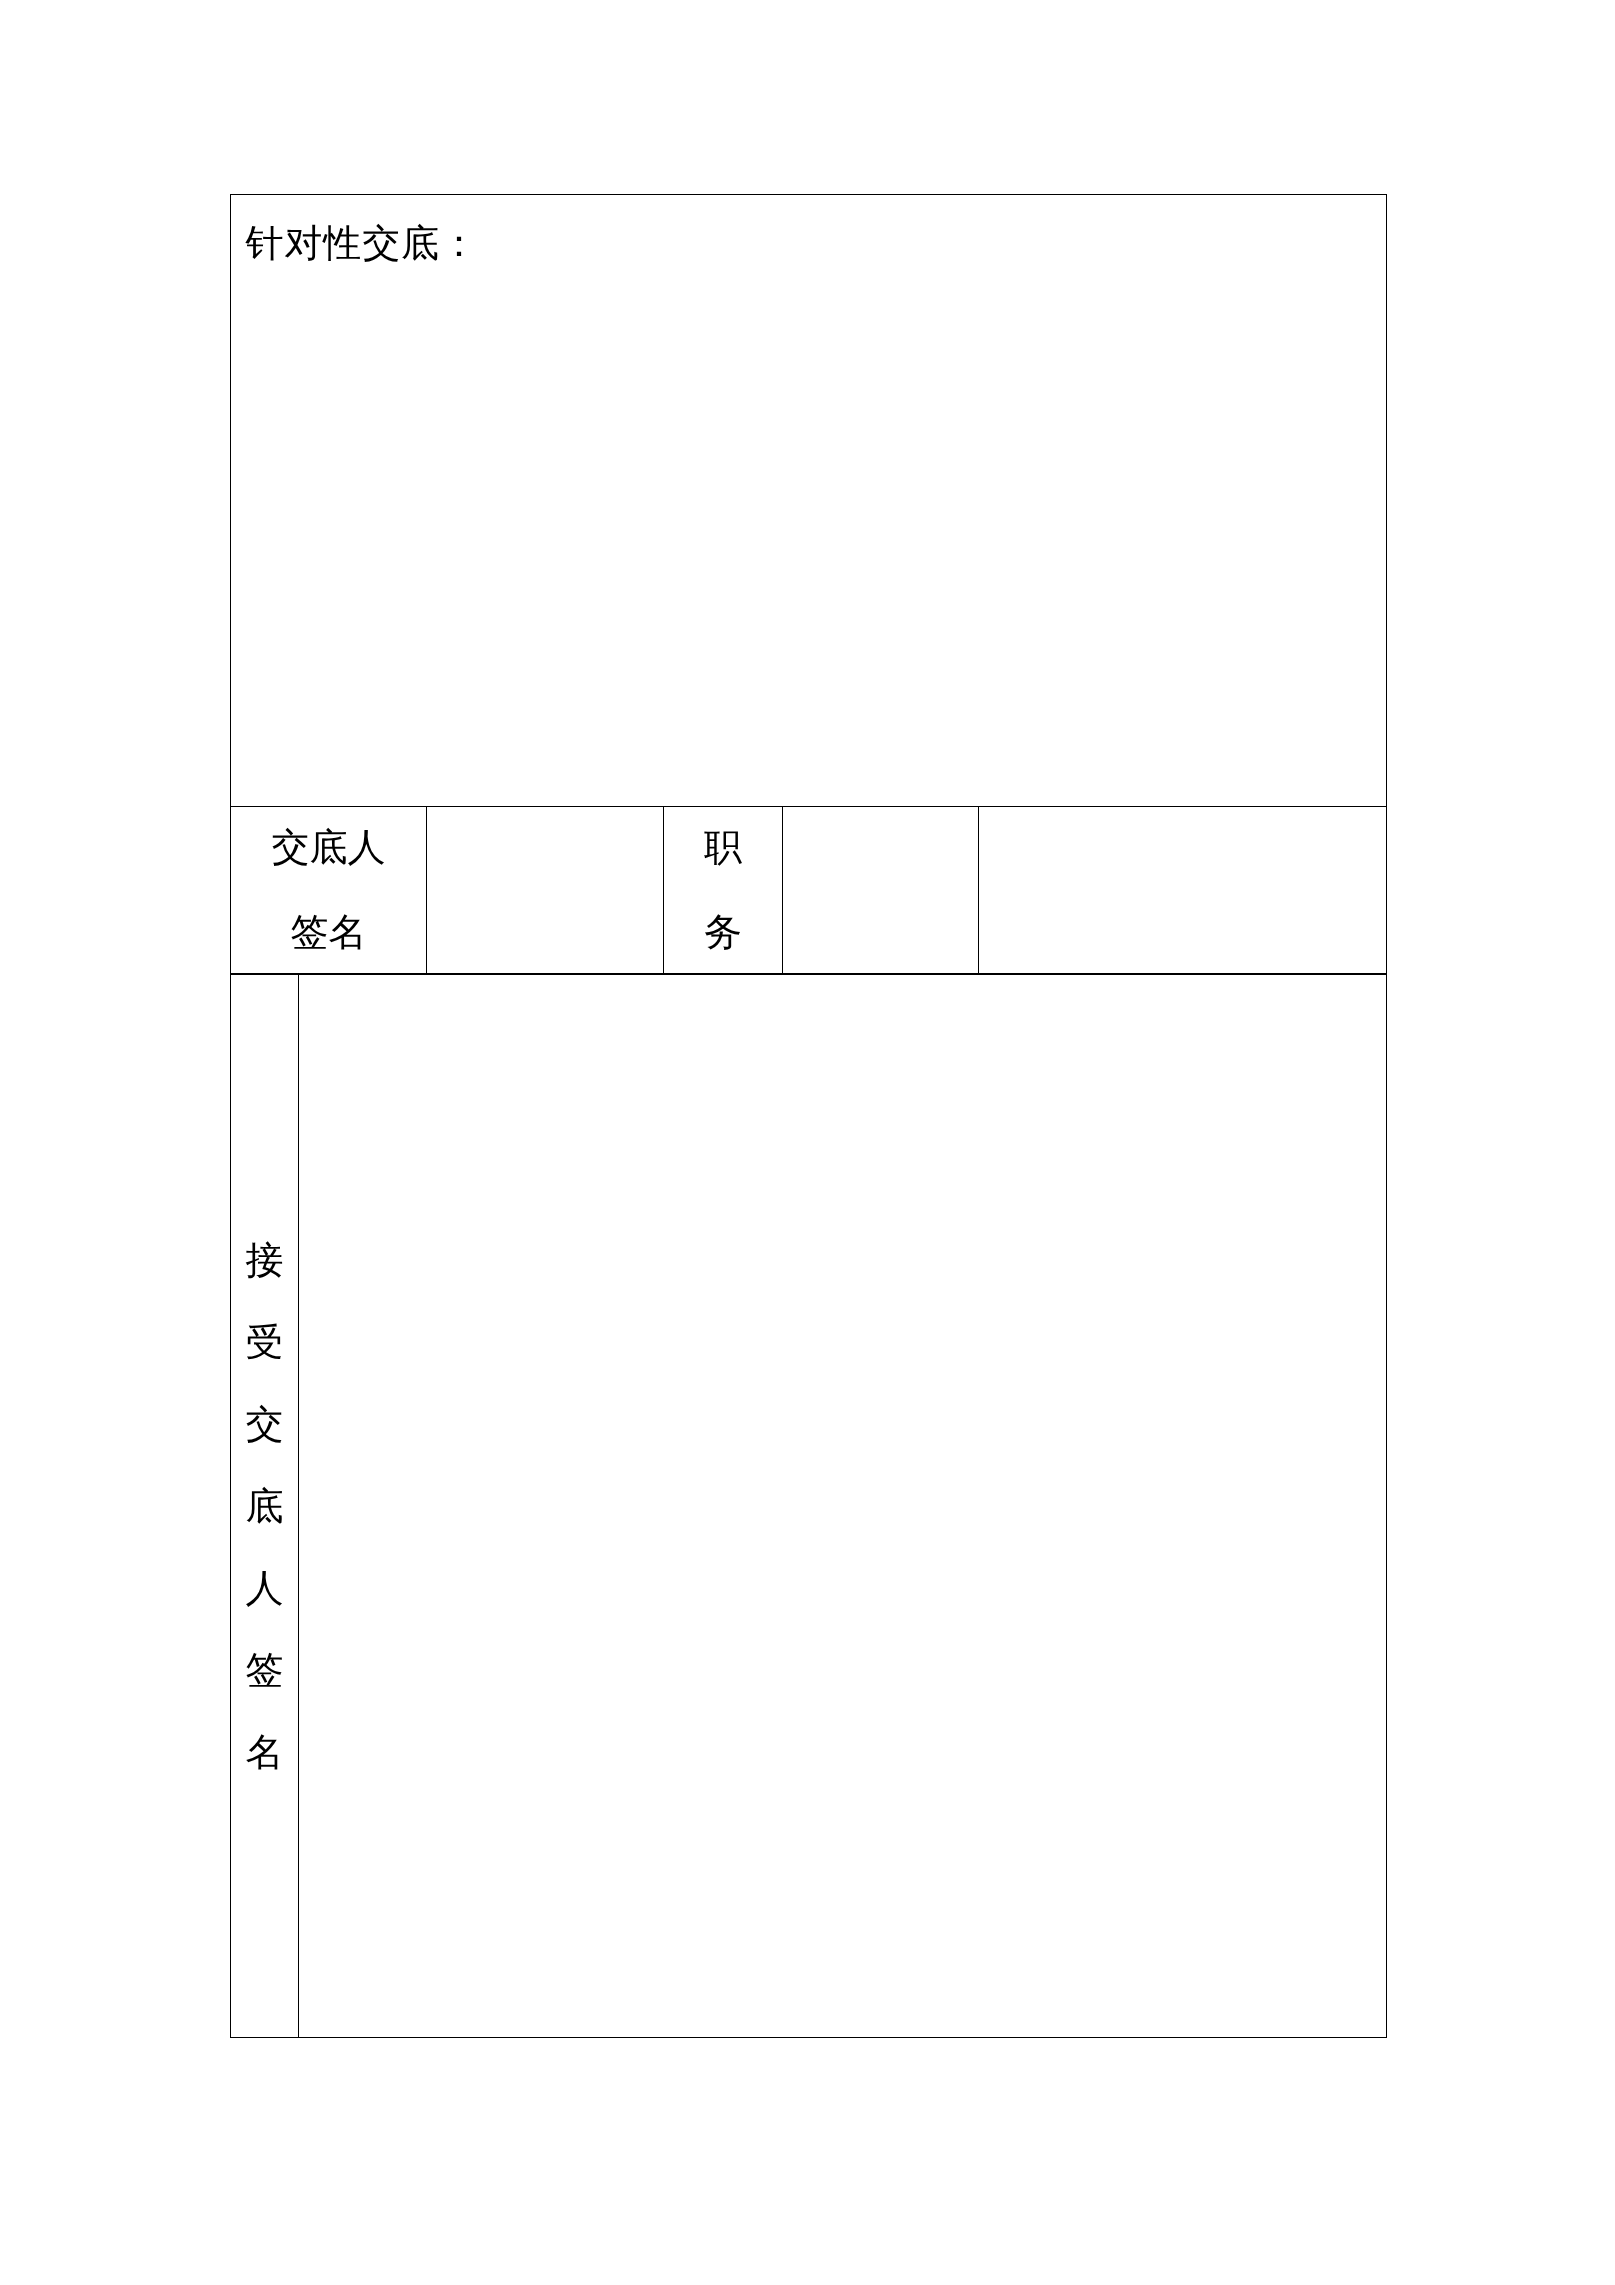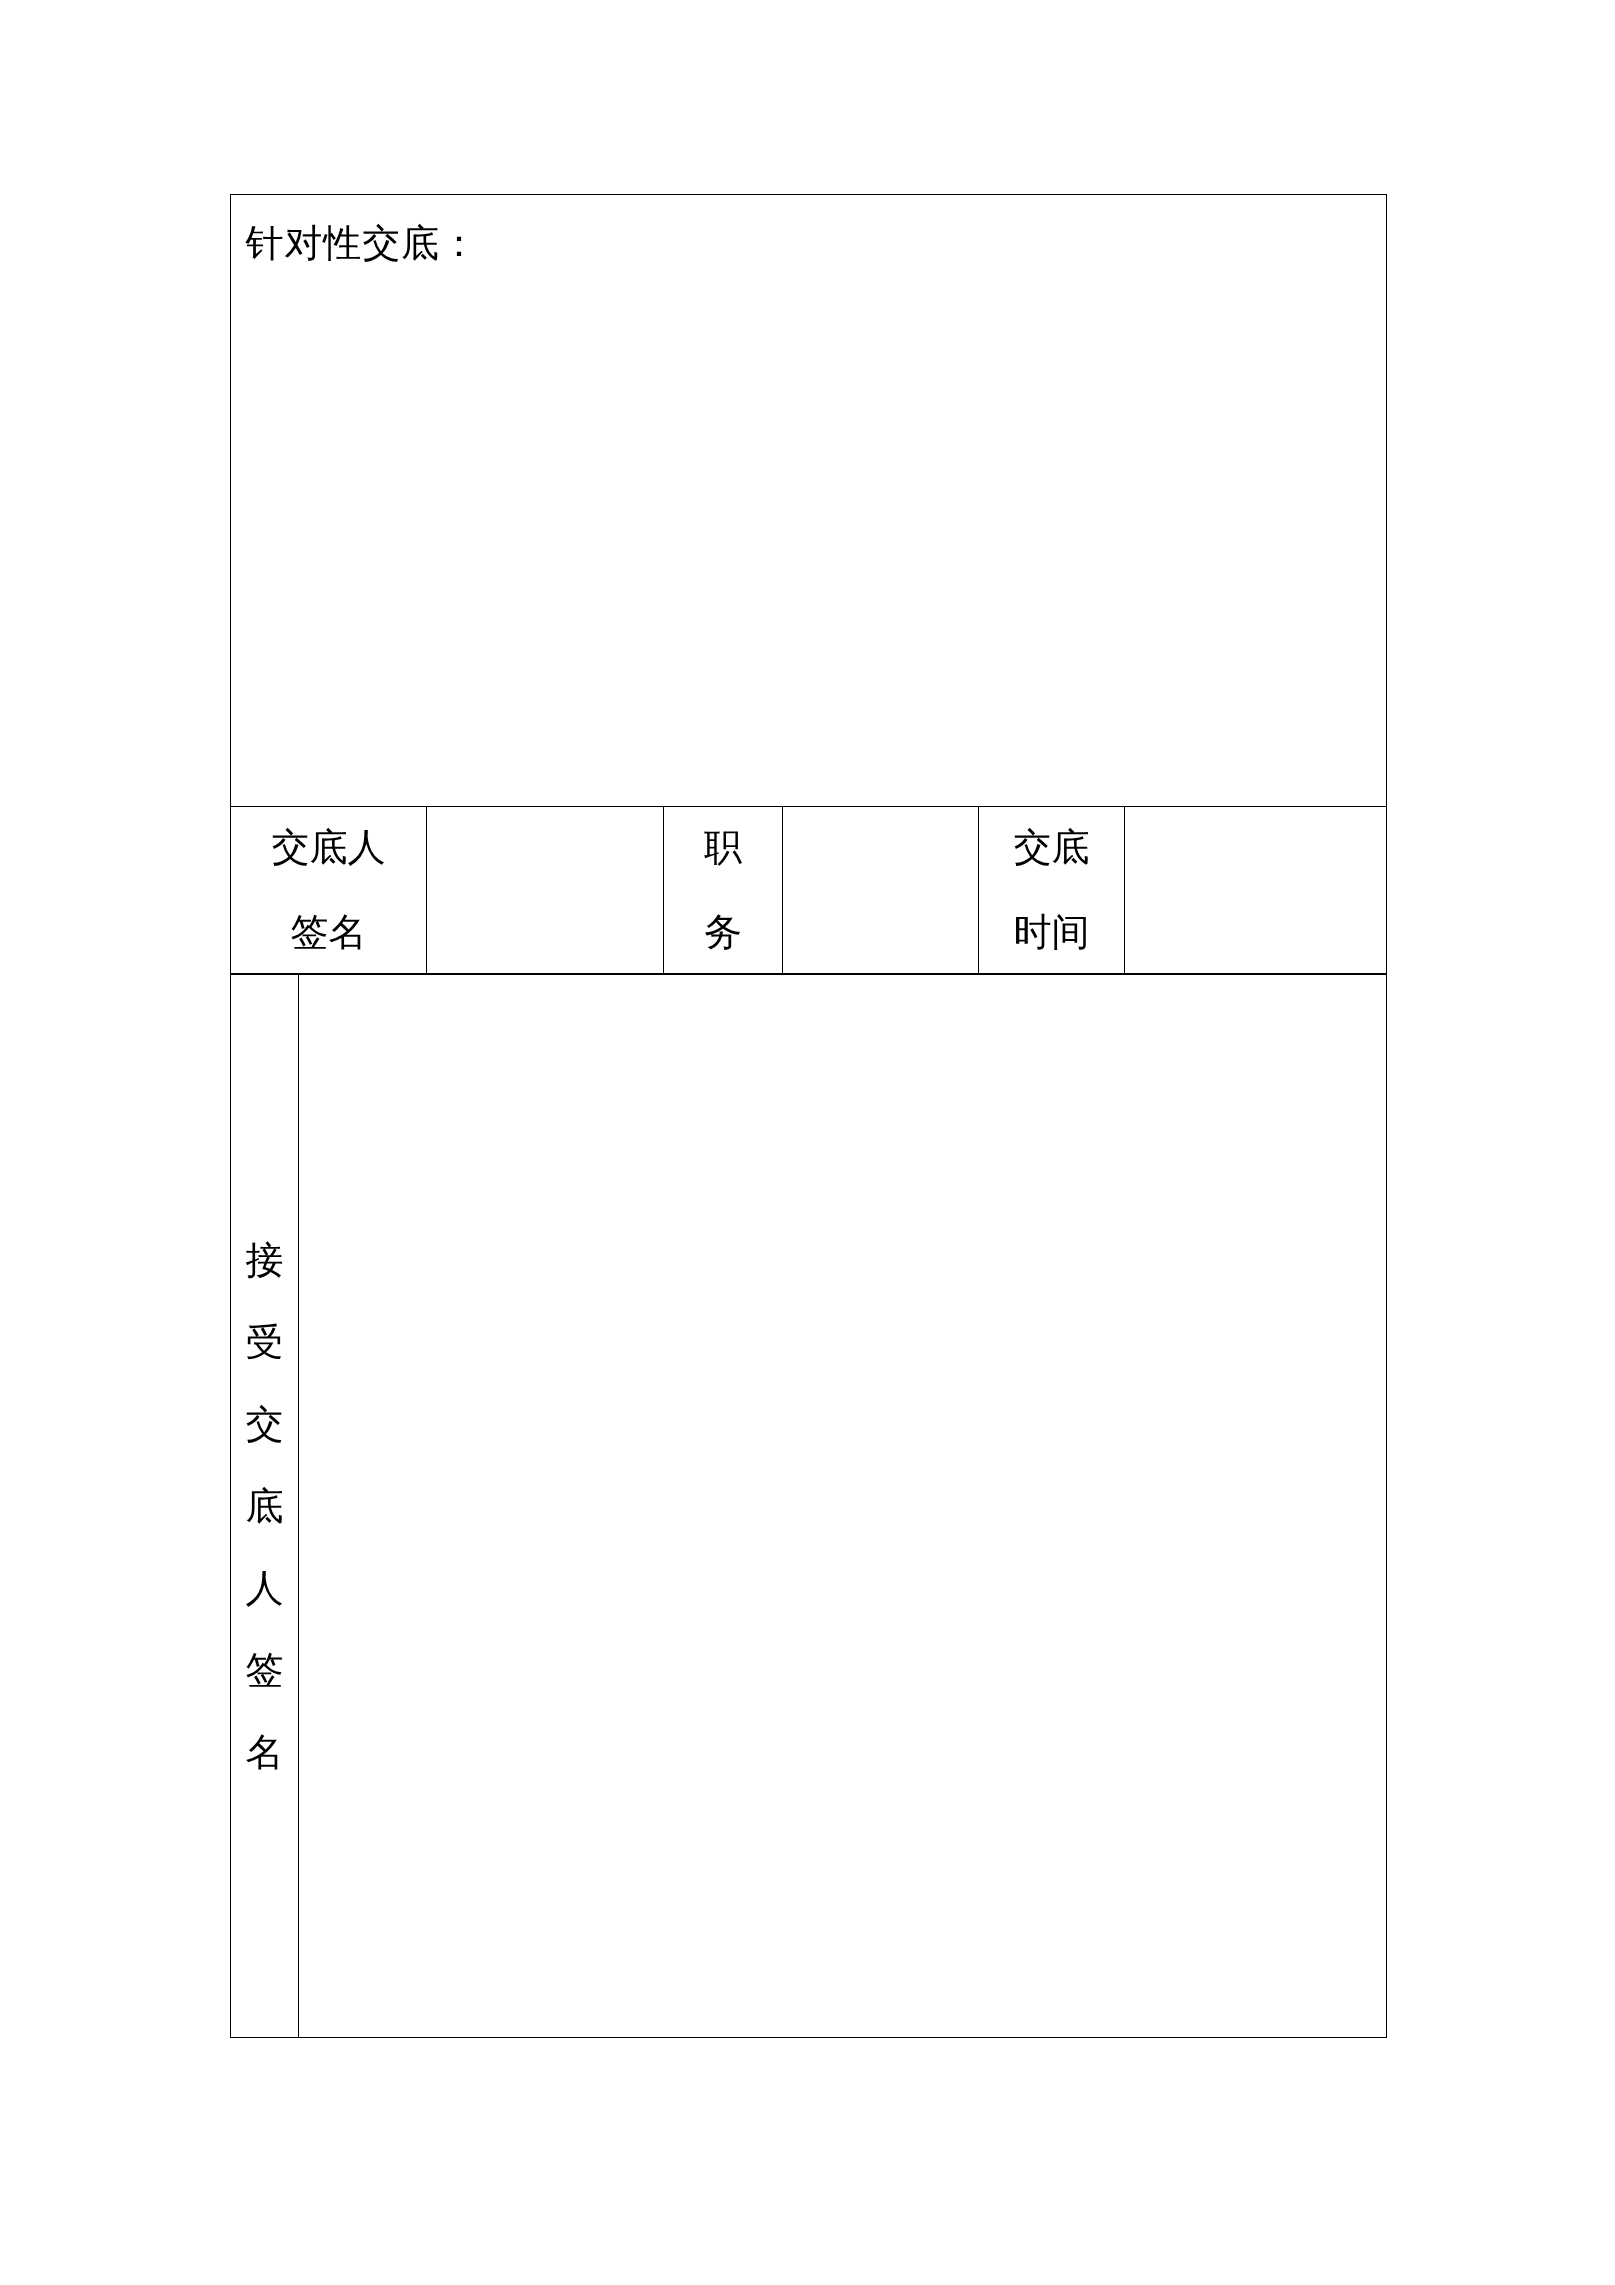--- a/index.html
+++ b/index.html
@@ -108,24 +108,20 @@
       <div class="cell w1 label-cell">
         <span>交底人</span>
         <span>签名</span>
       </div>
       <div class="cell w2"></div>
       <div class="cell w3 label-cell">
         <span>职</span>
         <span>务</span>
       </div>
       <div class="cell w4"></div>
-      <div class="cell w5 label-cell">
-        <span>交底</span>
-        <span>时间</span>
-      </div>
       <div class="cell"></div>
     </div>
 
     <div class="sec-bottom">
       <div class="vert-label-col">
         <span>接</span>
         <span>受</span>
         <span>交</span>
         <span>底</span>
         <span>人</span>

